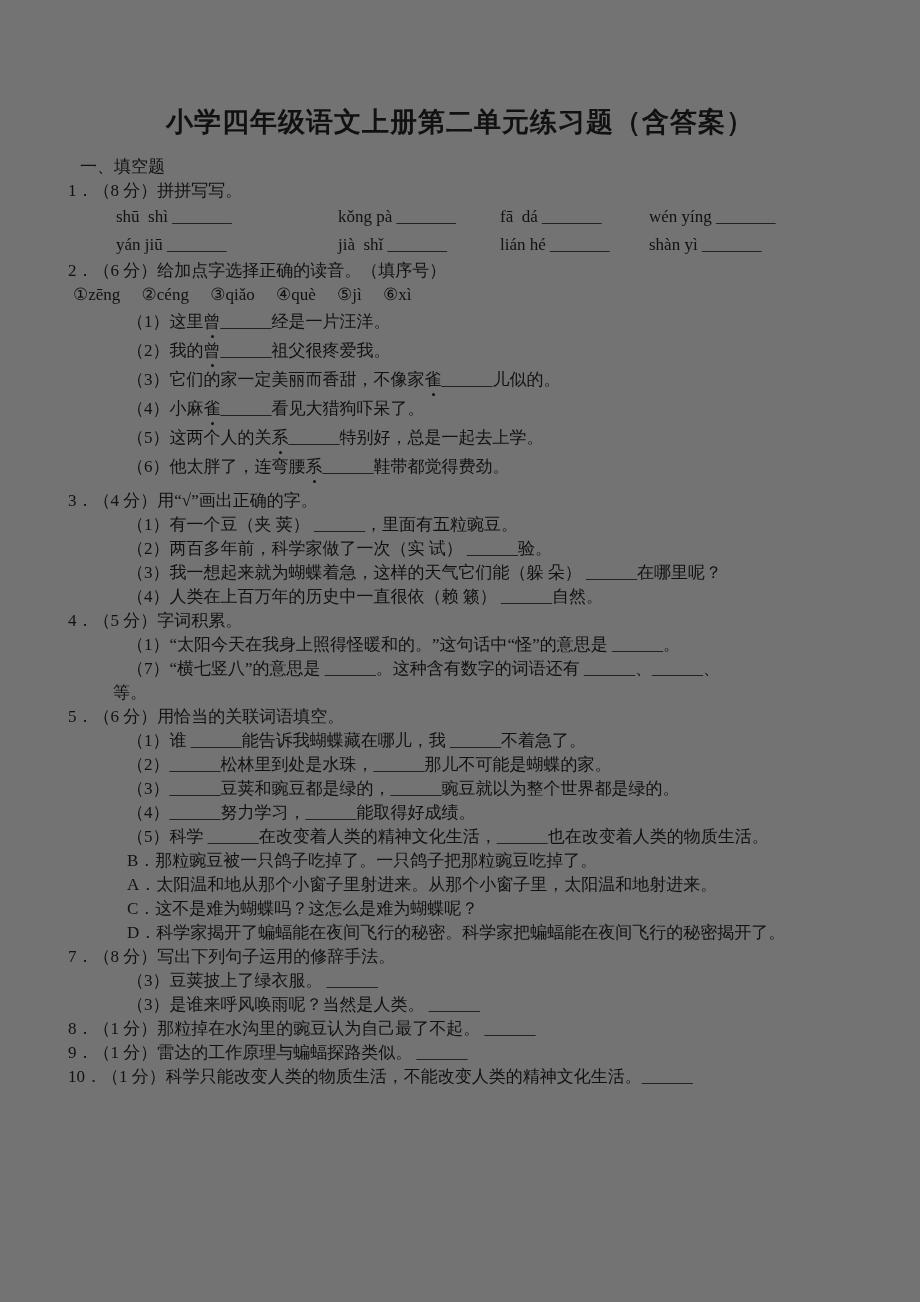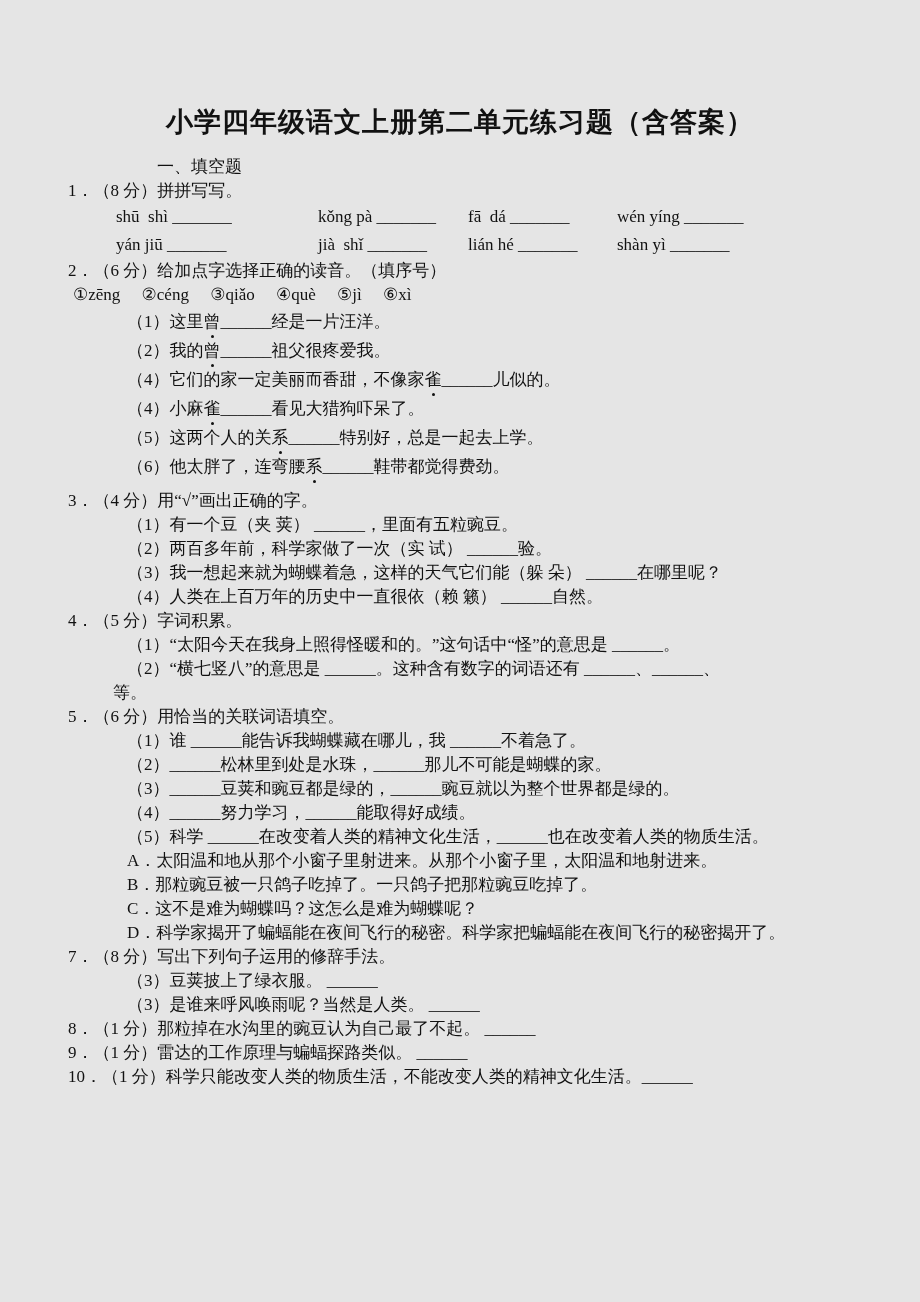--- a/index.html
+++ b/index.html
@@ -12,51 +12,51 @@
     height: 1302px;
     overflow: hidden;
     color: #111;
     font-family: "Liberation Serif", "DejaVu Serif", serif;
     font-size: 17px;
   }
   .page {
     position: relative;
     width: 920px;
     height: 1302px;
-    background: #e5e5e5;
+    background: #737373;
   }
   .page-title {
     margin: 0;
     padding-top: 103px;
     padding-bottom: 14px;
     text-align: center;
     font-size: 27px;
     font-weight: 700;
     line-height: 38px;
     letter-spacing: 1px;
     white-space: pre;
   }
   .doc-body { }
   .line {
     line-height: 24px;
     white-space: pre;
   }
-  .heading { padding-left: 110px; margin-left: 47px; }
+  .heading { padding-left: 80px; }
   .q       { padding-left: 68px; }
   .cont    { padding-left: 113px; }
   .sub     { padding-left: 127px; }
   .opts    { padding-left: 73px; }
   .pinyin  { padding-left: 116px; line-height: 28px; }
   .sp      { line-height: 29px; font-family: Liberation Serif, serif; }
   .gap-top { padding-top: 8px; }
 
   .pycell { display: inline-block; white-space: pre; }
   .pycell.c0 { width: 202px; }
-  .pycell.c1 { width: 150px; }
-  .pycell.c2 { width: 149px; }
+  .pycell.c1 { width: 150px; margin-left: 20px; }
+  .pycell.c2 { width: 149px; margin-left: 12px; }
 
   .dotted { position: relative; display: inline-block; }
   .dotted::after {
     content: "";
     position: absolute;
     left: 50%;
     margin-left: -1.5px;
     bottom: -2px;
     width: 3px;
     height: 3px;
@@ -71,41 +71,41 @@
   <h1 class="page-title">小学四年级语文上册第二单元练习题（含答案）</h1>
   <div class="doc-body">
       <div class="line heading"><span>一、填空题</span></div>
       <div class="line q"><span>1．（8 分）拼拼写写。</span></div>
       <div class="line pinyin"><span class="pycell c0">shū  shì _______</span><span class="pycell c1">kǒng pà _______</span><span class="pycell c2">fā  dá _______</span><span class="pycell c3">wén yíng _______</span></div>
       <div class="line pinyin"><span class="pycell c0">yán jiū _______</span><span class="pycell c1">jià  shǐ _______</span><span class="pycell c2">lián hé _______</span><span class="pycell c3">shàn yì _______</span></div>
       <div class="line q"><span>2．（6 分）给加点字选择正确的读音。（填序号）</span></div>
       <div class="line opts"><span>①zēng　 ②céng　 ③qiǎo　 ④què　 ⑤jì　 ⑥xì</span></div>
       <div class="line sub sp"><span>（1）这里</span><span class="dotted">曾</span><span>______经是一片汪洋。</span></div>
       <div class="line sub sp"><span>（2）我的</span><span class="dotted">曾</span><span>______祖父很疼爱我。</span></div>
-      <div class="line sub sp"><span>（4）它们的家一定美丽而香甜，不像家</span><span class="dotted">雀</span><span>______儿似的。</span></div>
+      <div class="line sub sp"><span>（3）它们的家一定美丽而香甜，不像家</span><span class="dotted">雀</span><span>______儿似的。</span></div>
       <div class="line sub sp"><span>（4）小麻</span><span class="dotted">雀</span><span>______看见大猎狗吓呆了。</span></div>
       <div class="line sub sp"><span>（5）这两个人的关</span><span class="dotted">系</span><span>______特别好，总是一起去上学。</span></div>
       <div class="line sub sp"><span>（6）他太胖了，连弯腰</span><span class="dotted">系</span><span>______鞋带都觉得费劲。</span></div>
       <div class="line q gap-top"><span>3．（4 分）用“√”画出正确的字。</span></div>
       <div class="line sub"><span>（1）有一个豆（夹 荚） ______，里面有五粒豌豆。</span></div>
       <div class="line sub"><span>（2）两百多年前，科学家做了一次（实 试） ______验。</span></div>
       <div class="line sub"><span>（3）我一想起来就为蝴蝶着急，这样的天气它们能（躲 朵） ______在哪里呢？</span></div>
       <div class="line sub"><span>（4）人类在上百万年的历史中一直很依（赖 籁） ______自然。</span></div>
       <div class="line q"><span>4．（5 分）字词积累。</span></div>
       <div class="line sub"><span>（1）“太阳今天在我身上照得怪暖和的。”这句话中“怪”的意思是 ______。</span></div>
-      <div class="line sub"><span>（2）“横七竖八”的意思是 ______。这种含有数字的词语还有 ______、______、</span></div>
+      <div class="line sub"><span>（7）“横七竖八”的意思是 ______。这种含有数字的词语还有 ______、______、</span></div>
       <div class="line cont"><span>等。</span></div>
       <div class="line q"><span>5．（6 分）用恰当的关联词语填空。</span></div>
       <div class="line sub"><span>（1）谁 ______能告诉我蝴蝶藏在哪儿，我 ______不着急了。</span></div>
       <div class="line sub"><span>（2）______松林里到处是水珠，______那儿不可能是蝴蝶的家。</span></div>
       <div class="line sub"><span>（3）______豆荚和豌豆都是绿的，______豌豆就以为整个世界都是绿的。</span></div>
       <div class="line sub"><span>（4）______努力学习，______能取得好成绩。</span></div>
       <div class="line sub"><span>（5）科学 ______在改变着人类的精神文化生活，______也在改变着人类的物质生活。</span></div>
+      <div class="line sub"><span>B．那粒豌豆被一只鸽子吃掉了。一只鸽子把那粒豌豆吃掉了。</span></div>
       <div class="line sub"><span>A．太阳温和地从那个小窗子里射进来。从那个小窗子里，太阳温和地射进来。</span></div>
-      <div class="line sub"><span>B．那粒豌豆被一只鸽子吃掉了。一只鸽子把那粒豌豆吃掉了。</span></div>
       <div class="line sub"><span>C．这不是难为蝴蝶吗？这怎么是难为蝴蝶呢？</span></div>
       <div class="line sub"><span>D．科学家揭开了蝙蝠能在夜间飞行的秘密。科学家把蝙蝠能在夜间飞行的秘密揭开了。</span></div>
       <div class="line q"><span>7．（8 分）写出下列句子运用的修辞手法。</span></div>
       <div class="line sub"><span>（3）豆荚披上了绿衣服。 ______</span></div>
       <div class="line sub"><span>（3）是谁来呼风唤雨呢？当然是人类。 ______</span></div>
       <div class="line q"><span>8．（1 分）那粒掉在水沟里的豌豆认为自己最了不起。 ______</span></div>
       <div class="line q"><span>9．（1 分）雷达的工作原理与蝙蝠探路类似。 ______</span></div>
       <div class="line q"><span>10．（1 分）科学只能改变人类的物质生活，不能改变人类的精神文化生活。______</span></div>
     </div>
 </div>

